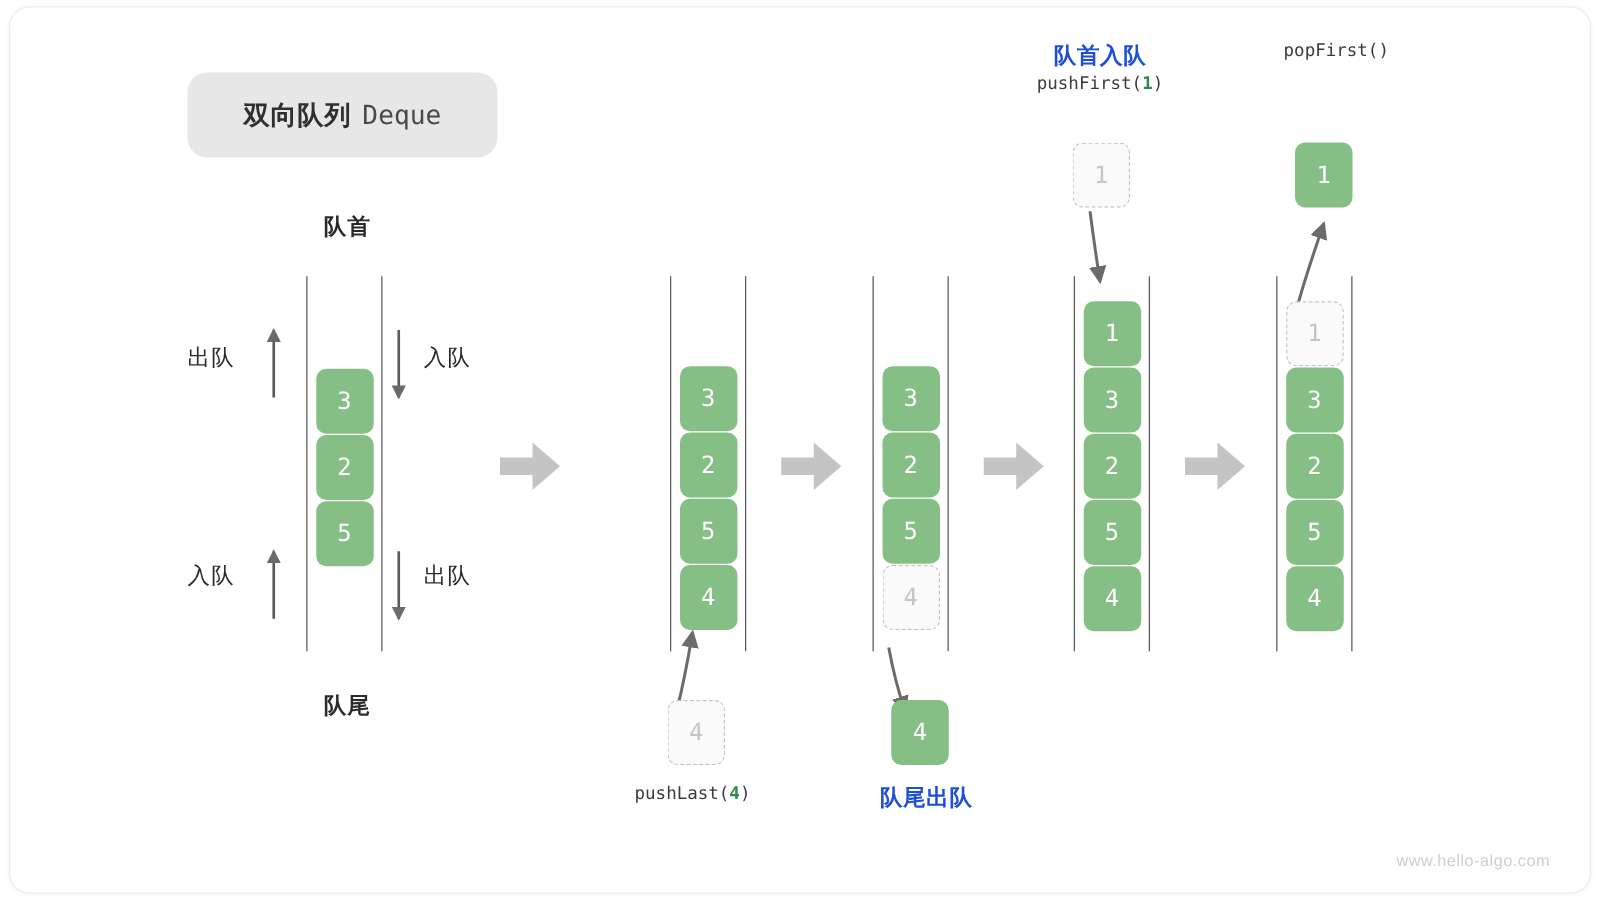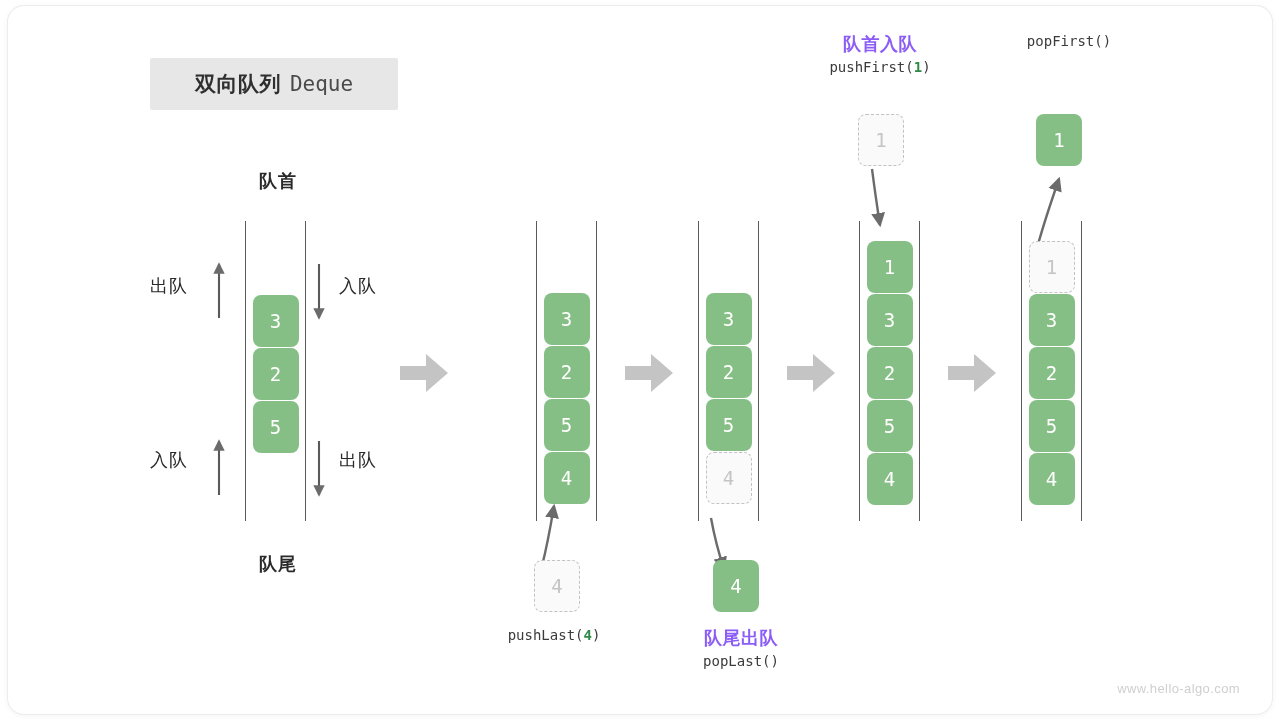--- a/index.html
+++ b/index.html
@@ -16,22 +16,22 @@
     width:1264px;height:708px;
     background:#ffffff;
     border-radius:16px;
     box-shadow:0 0 0 1px #ececec, 0 1px 6px rgba(0,0,0,.06);
     overflow:hidden;
   }
 
   
   #title-badge{
     position:absolute;left:142px;top:52px;
-    width:248px;height:52px;
-    background:#e7e7e7;border-radius:2px;
+    width:248px;height:68px;
+    background:#e7e7e7;border-radius:16px;
     display:flex;align-items:center;justify-content:center;
     gap:9px;
   }
   #title-badge .cn{font-size:21px;font-weight:bold;color:#2f2f2f;letter-spacing:.5px;}
   #title-badge .en{font-size:21px;color:#4a4a4a;font-family:"DejaVu Sans Mono","Liberation Mono",monospace;}
 
   
   .stack{position:absolute;}
   .rail{
     position:absolute;top:0;width:0;height:300px;
@@ -65,21 +65,21 @@
   .floater.solid{background:#85bf85;color:#ffffff;}
   .floater.ghost{background:#fafafa;color:#c5c5c5;border:1.6px dashed #c2c2c2;}
 
   
   .cap{
     position:absolute;text-align:center;
     line-height:1.42;
     white-space:nowrap;
   }
   .cap .cn{
-    display:block;font-size:18px;font-weight:bold;color:#8b5cf6;
+    display:block;font-size:18px;font-weight:bold;color:#1d4ed8;
     letter-spacing:.5px;
   }
   .cap .code{
     display:block;font-size:14px;color:#3b3b3b;
     font-family:"DejaVu Sans Mono","Liberation Mono",monospace;
   }
   .cap .code .arg{color:#2e8b47;font-weight:bold;}
 
   .endlabel{
     position:absolute;font-size:18px;font-weight:bold;color:#2a2a2a;
@@ -180,21 +180,20 @@
     <div class="boxes" style="top:72px;">
       <div class="box solid">3</div>
       <div class="box solid">2</div>
       <div class="box solid">5</div>
       <div class="box ghost">4</div>
     </div>
   </div>
   <div class="floater solid" style="left:705px;top:554px;">4</div>
   <div class="cap" style="left:648px;top:620px;width:170px;">
     <span class="cn">队尾出队</span>
-    <span class="code"><span>popLast(</span><span class="arg"></span><span>)</span></span>
   </div>
 
   <div class="stack" id="stack-3" style="left:851px;top:215px;width:61px;height:300px;">
     <div class="rail left"></div>
     <div class="rail right"></div>
     <div class="boxes" style="top:20px;">
       <div class="box solid">1</div>
       <div class="box solid">3</div>
       <div class="box solid">2</div>
       <div class="box solid">5</div>

